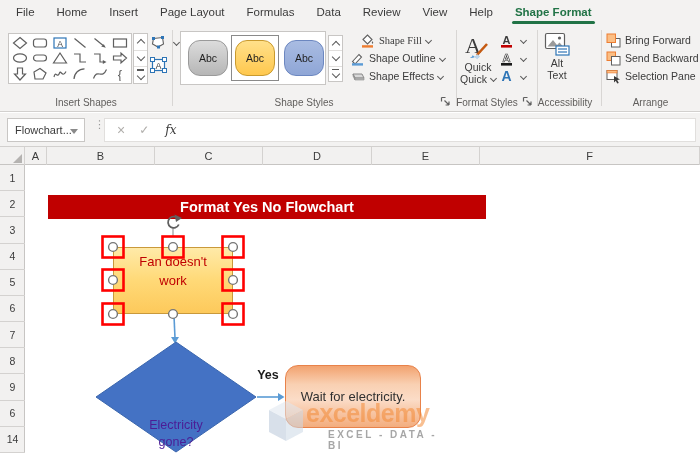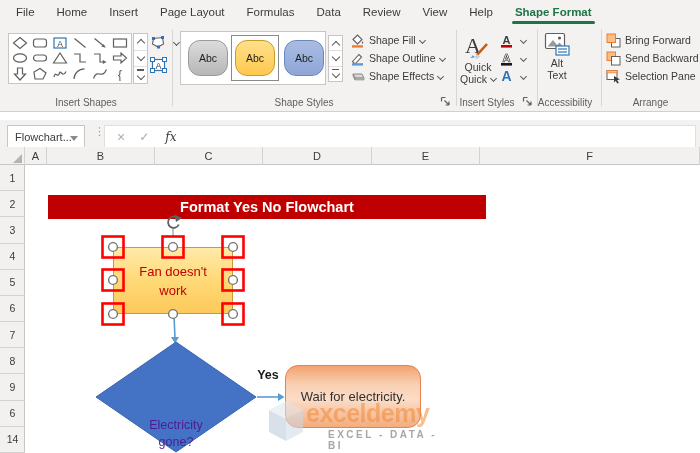--- a/index.html
+++ b/index.html
@@ -33,40 +33,40 @@
   .chip { position:absolute; width:40px; height:36px; border-radius:12px; display:flex; align-items:center; justify-content:center; font-size:10.5px; color:#1f1f1f; }
   .chip.gray { background:linear-gradient(180deg,#dcdcdc,#b6b6b6); border:1px solid #9a9a9a; }
   .chip.gold { background:linear-gradient(180deg,#ffe08a,#ffc84e); border:1px solid #c99a2e; }
   .chip.blue { background:linear-gradient(180deg,#a9bce2,#8fa6d6); border:1px solid #6c87c0; }
   .chipframe { position:absolute; background:#fff; border:1.5px solid #8a8a8a; }
   .launcher { position:absolute; width:12px; height:12px; }
   .bigbtn { position:absolute; display:flex; flex-direction:column; align-items:center; font-size:10.5px; color:#3b3b3b; text-align:center; cursor:default; }
   .bigbtn .lbl { line-height:12px; }
 
   
-  .fbar { position:absolute; left:0; top:113px; width:700px; height:34px; background:#f3f2f1; border-bottom:1px solid #d2d0ce;margin-top:7px; }
+  .fbar { position:absolute; left:0; top:113px; width:700px; height:34px; background:#f3f2f1; border-bottom:1px solid #d2d0ce; }
   .namebox { position:absolute; left:7px; top:5px; width:78px; height:24px; background:#fff; border:1px solid #c8c6c4; display:flex; align-items:center; font-size:11px; color:#3b3b3b; padding-left:7px; }
   .namebox .tri { position:absolute; right:6px; top:10px; width:0; height:0; border-left:4px solid transparent; border-right:4px solid transparent; border-top:5px solid #8a8a8a; }
   .fdots { position:absolute; left:94px; top:9px; width:3px; height:16px; color:#9a9a9a; font-size:11px; line-height:5px; letter-spacing:0; }
   .fstrip { position:absolute; left:104px; top:5px; width:592px; height:24px; background:#fff; border:1px solid #e1dfdd; display:flex; align-items:center; }
   .fx-x { color:#b0aeab; font-size:14px; margin-left:12px; }
   .fx-chk { color:#b0aeab; font-size:12px; margin-left:14px; }
   .fx-fx { font-family:"DejaVu Serif",serif; font-style:italic; font-size:12px; color:#3b3b3b; margin-left:16px; }
 
   
   .colheads { position:absolute; left:0; top:147px; width:700px; height:18px; background:#f2f1f0; border-bottom:1px solid #c7c5c3; display:flex; }
   .colcell { height:18px; border-right:1px solid #d4d2d0; font-size:11px; color:#3b3b3b; display:flex; align-items:center; justify-content:center; }
   .cornercell { position:relative; }
   .cornercell .tri { position:absolute; right:2px; bottom:2px; width:0; height:0; border-left:9px solid transparent; border-bottom:9px solid #b5b3b1; }
   .rowheads { position:absolute; left:0; top:165px; width:25px; height:288px; background:#f2f1f0; border-right:1px solid #c7c5c3; }
   .rowcell { width:25px; border-bottom:1px solid #d4d2d0; font-size:10.5px; color:#3b3b3b; display:flex; align-items:center; justify-content:center; }
 
   .canvas { position:absolute; left:0; top:165px; width:700px; height:288px; background:transparent; }
   .banner { position:absolute; left:48px; top:30px; width:438px; height:24px; background:#C00000; color:#fff; font-weight:bold; font-size:14.5px; display:flex; align-items:center; justify-content:center; }
-  .process { position:absolute; left:113px; top:82px; width:120px; height:67px; background:linear-gradient(180deg,#ffeaa8 0%,#ffd977 50%,#fdc95b 100%); border:1px solid #c9993b; color:#C00000; font-size:13px; text-align:center; line-height:19px; padding-top:14px; }
+  .process { position:absolute; left:113px; top:82px; width:120px; height:67px; background:linear-gradient(180deg,#ffeaa8 0%,#ffd977 50%,#fdc95b 100%); border:1px solid #c9993b; color:#C00000; font-size:13px; text-align:center; line-height:19px; padding-top:4px; }
   .decision-text { position:absolute; left:116px; top:219px; width:120px; text-align:center; color:#4c1d95; font-size:12.5px; line-height:17px;margin-top:33px; }
   .yeslabel { position:absolute; left:252px; top:203px; width:32px; text-align:center; color:#1a1a1a; font-weight:bold; font-size:12.5px; }
   .result { position:absolute; left:285px; top:200px; width:136px; height:63px; border-radius:13px; border:1.5px solid #e8824a; background:linear-gradient(180deg,#f2a26f 0%,#f9d0b2 30%,#fbdcc7 55%,#f3ad7e 100%); color:#303030; font-size:13px; display:flex; align-items:center; justify-content:center; }
   .overlay { position:absolute; left:0; top:0; width:700px; height:288px; pointer-events:none; }
   .wm { position:absolute; left:268px; top:236px; width:170px; height:48px; pointer-events:none; }
   .wm .brand { position:absolute; left:38px; top:-2px; font-size:25px; font-weight:bold; color:rgba(243,139,55,0.55); letter-spacing:-0.5px; }
   .wm .tagline { position:absolute; left:60px; top:28px; font-size:10px; letter-spacing:2.5px; color:rgba(150,150,150,0.85);font-weight:bold; }
   .wm svg { position:absolute; left:0; top:0; }
 </style>
 </head>
@@ -228,21 +228,21 @@
       <div class="scrollbtn">
           <span class="chevu"></span>
         </div>
       <div class="scrollbtn">
           <span class="chevv"></span>
         </div>
       <div class="scrollbtn morebar">
           <span class="chevv" style="margin-top:1px;"></span>
         </div>
     </div>
-    <div class="ribbtn-row" style="left:350px;top:7px;">
+    <div class="ribbtn-row" style="left:360px;top:7px;font-family:Liberation Serif, serif;">
       <svg class="ic" width="15" height="15" viewBox="0 0 15 15">
         <path d="M3,6.5 L7.5,2 L12,6.5 L7.5,11 Z" fill="#fff" stroke="#5f5f5f" stroke-width="1.1"></path>
         <path d="M12.5,8 q1.5,2 0,3 q-1.5,-1 0,-3" fill="#5f5f5f"></path>
         <rect x="2" y="12.2" width="11" height="2.4" fill="#ED7D31"></rect>
       </svg>
       <span>Shape Fill</span>
         <span class="smallchev"></span>
     </div>
     <div class="ribbtn-row" style="left:350px;top:25px;">
       <svg class="ic" width="15" height="15" viewBox="0 0 15 15">
@@ -299,21 +299,21 @@
         <text x="6.5" y="12" font-size="14" font-weight="bold" fill="#2e75b6" text-anchor="middle" font-family="Liberation Sans, sans-serif">A</text>
       </svg>
         <span class="smallchev"></span>
     </div>
     <div class="launcher" style="left:522px;top:68px;">
       <svg width="11" height="11" viewBox="0 0 11 11">
         <path d="M1.5,1.5 h4 M1.5,1.5 v4" stroke="#5f5f5f" stroke-width="1.2" fill="none"></path>
         <path d="M4.5,4.5 L9,9 M9,9 v-3.4 M9,9 h-3.4" stroke="#5f5f5f" stroke-width="1.2" fill="none"></path>
       </svg>
     </div>
-    <div class="grouplabel" style="left:452px;width:70px;">Insert Styles</div>
+    <div class="grouplabel" style="left:452px;width:70px;">Format Styles</div>
     <div class="vsep" style="left:537px;"></div>
 
     <div class="bigbtn" style="left:540px;top:6px;width:34px;">
       <svg width="26" height="26" viewBox="0 0 26 26">
         <rect x="1.5" y="2.5" width="19" height="15" rx="1.5" fill="#fff" stroke="#5f5f5f" stroke-width="1.2"></rect>
         <circle cx="15.5" cy="7" r="1.6" fill="#5f5f5f"></circle>
         <path d="M3.5,15.5 L9,9 L13,14 L15.5,11.5 L19,15.5 Z" fill="#9a9a9a"></path>
         <rect x="12" y="15" width="13" height="9" fill="#fff" stroke="#2e75b6" stroke-width="1.2"></rect>
         <line x1="14" y1="18" x2="23" y2="18" stroke="#2e75b6" stroke-width="1.2"></line>
         <line x1="14" y1="21" x2="23" y2="21" stroke="#2e75b6" stroke-width="1.2"></line>

